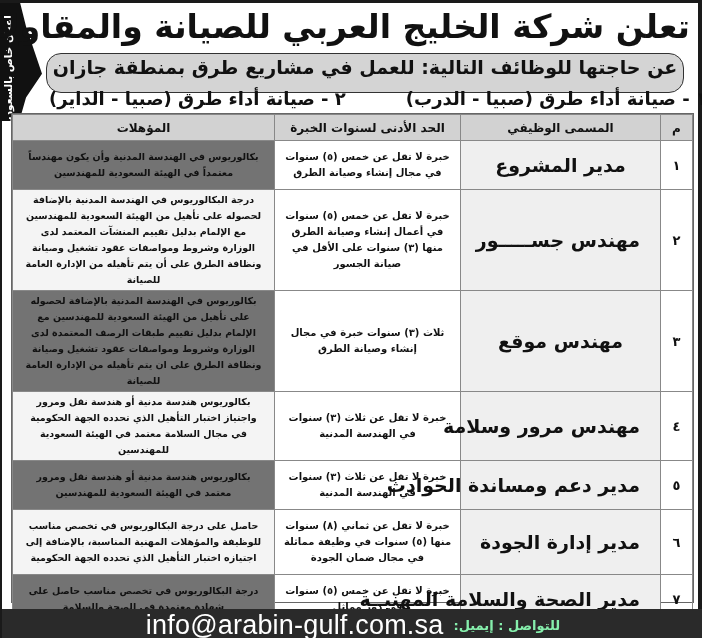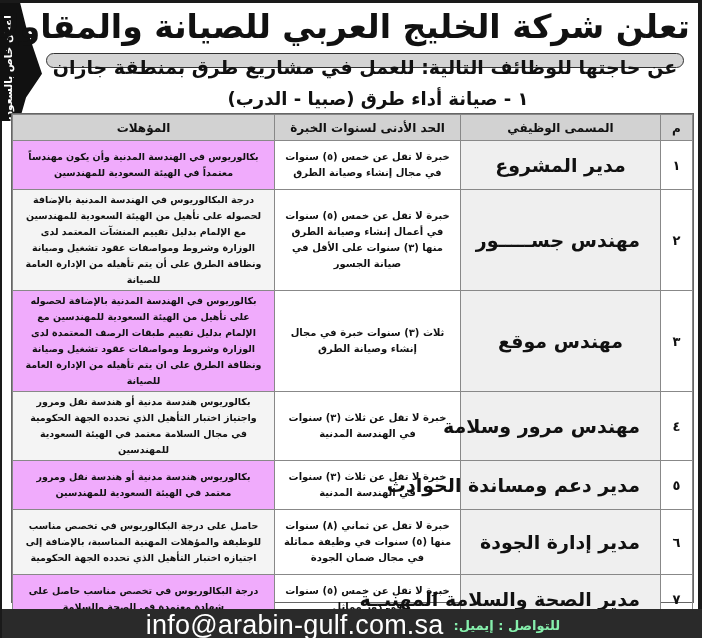--- a/index.html
+++ b/index.html
@@ -15,21 +15,21 @@
   }
 
   .main-title {
     position: absolute; left: 40px; right: 8px; top: 4px; height: 40px;
     direction: rtl; text-align: center;
     font-size: 33px; font-weight: bold; line-height: 40px;
     letter-spacing: 0.5px; color: #111; white-space: nowrap;
   }
 
   .pill {
-    position: absolute; left: 44px; right: 14px; top: 50px; height: 15px;
+    position: absolute; left: 44px; right: 14px; top: 50px; height: 40px;
     background: #d4d4d4;
     border: 1.5px solid #333;
     border-radius: 15px;
     direction: rtl; text-align: center;
     font-size: 19px; font-weight: bold; line-height: 27px;
     color: #111; white-space: nowrap;
   }
 
   .projects {
     position: absolute; left: 70px; right: 14px; top: 83px; height: 26px;
@@ -60,21 +60,21 @@
   th, td { border: 1px solid #888; text-align: center; vertical-align: middle; margin-left: 38px; }
   th {
     background: #d2d2d2; font-size: 12px; font-weight: bold; height: 26px;
   }
   td.num { font-size: 13px; font-weight: bold; width: 32px; }
   td.title {
     background: #efefef; font-size: 19px; font-weight: bold; width: 200px;
     white-space: nowrap; padding: 0 20px;
   }
   td.exp { font-size: 10px; font-weight: bold; width: 186px; line-height: 16px; padding: 8px 8px; }
-  td.qual { font-size: 9.5px; font-weight: bold; line-height: 16px; padding: 2px 10px; background: #f0abfc; }
+  td.qual { font-size: 9.5px; font-weight: bold; line-height: 16px; padding: 2px 10px; background: #737373; }
   td.qual.alt { background: #f4f4f4; }
 
   .footer {
     position: absolute; left: 0; top: 606px; width: 702px; height: 32px;
     background: #2a2a2a;
     display: flex; align-items: center; justify-content: center; gap: 10px;
     direction: ltr;
   }
   .footer-email {
     color: #fff; font-family: "Liberation Sans", sans-serif;
@@ -92,20 +92,21 @@
   <div class="side-badge">
     <div class="side-badge-text">إعلان خاص بالسعوديين</div>
   </div>
 
   <div class="main-title">تعلن شركة الخليج العربي للصيانة والمقاولات</div>
 
   <div class="pill">عن حاجتها للوظائف التالية: للعمل في مشاريع طرق بمنطقة جازان</div>
 
   <div class="projects">
     <span>١ - صيانة أداء طرق (صبيا - الدرب)</span>
+    <span>٢ - صيانة أداء طرق (صبيا - الداير)</span>
   </div>
 
   <div class="table-wrap">
     <table>
       <colgroup>
         <col style="width:32px">
         <col style="width:200px">
         <col style="width:186px">
         <col>
       </colgroup>

